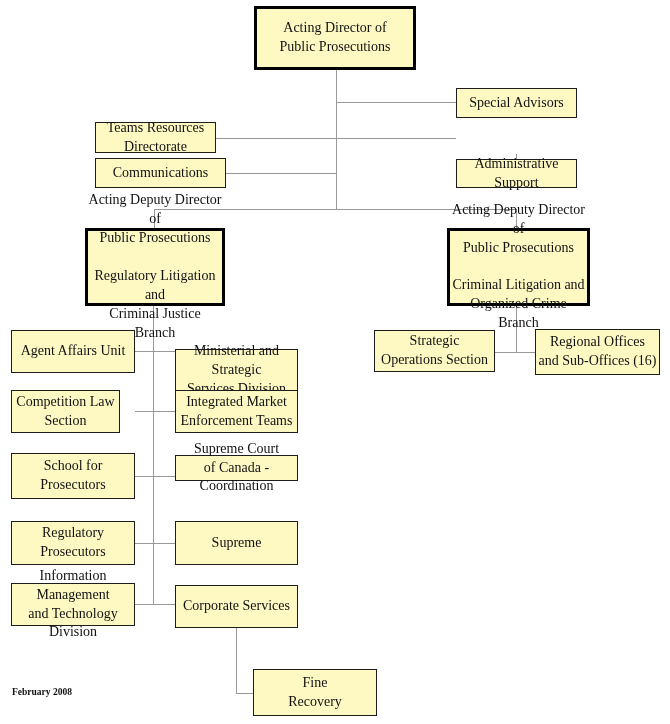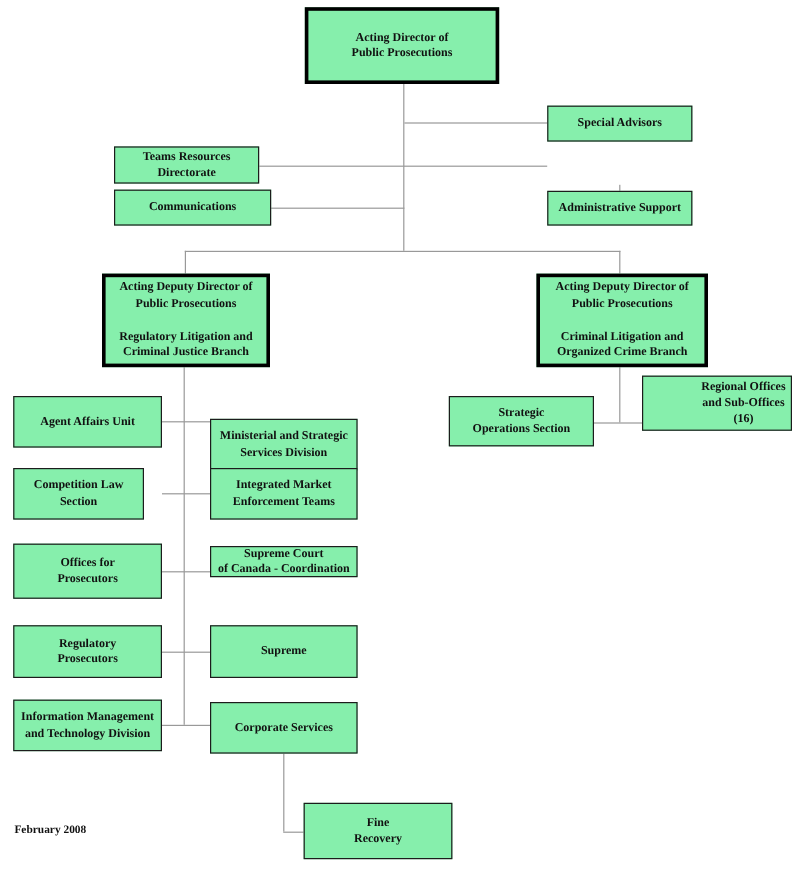--- a/index.html
+++ b/index.html
@@ -10,28 +10,28 @@
   #canvas {
     position: relative;
     width: 670px;
     height: 724px;
     background: #ffffff;
     font-family: "Liberation Serif", serif;
     overflow: hidden;
   }
   .box {
     position: absolute;
-    background: #86efac;
+    background: #fef9c3;
     border: 1.5px solid #1c1c1c;
     display: flex;
     align-items: center;
     justify-content: center;
     text-align: center;
-    font-weight: bold;
-    font-size: 10px;
+    font-weight: normal;
+    font-size: 14px;
     line-height: 1.35;
     color: #111111;
     white-space: pre-line;
     box-sizing: border-box;
     z-index: 2;
   }
   .thick {
     border: 3px solid #000000;
   }
   .line {
@@ -55,21 +55,21 @@
   #b-special    { left: 456px; top: 88px;  width: 121px; height: 30px; }
   #b-exec       { left: 456px; top: 125px; width: 121px; height: 29px; }
   #b-admin      { left: 456px; top: 159px; width: 121px; height: 29px; }
   #b-hr         { left: 95px;  top: 122px; width: 121px; height: 31px; }
   #b-comm       { left: 95px;  top: 158px; width: 131px; height: 30px; }
   #b-dep-reg    { left: 85px;  top: 228px; width: 140px; height: 78px; }
   #b-dep-crim   { left: 447px; top: 228px; width: 143px; height: 78px; }
   #b-agent      { left: 11px;  top: 330px; width: 124px; height: 43px; }
   #b-minist     { left: 175px; top: 349px; width: 123px; height: 43px; }
   #b-stratops   { left: 374px; top: 330px; width: 121px; height: 42px; }
-  #b-regional   { left: 535px; top: 313px; width: 125px; height: 46px; padding-left: 44px; }
+  #b-regional   { left: 535px; top: 329px; width: 125px; height: 46px; }
   #b-complaw    { left: 11px;  top: 390px; width: 109px; height: 43px; text-align: center; }
   #b-imet       { left: 175px; top: 390px; width: 123px; height: 43px; }
   #b-school     { left: 11px;  top: 453px; width: 124px; height: 46px; }
   #b-supreme    { left: 175px; top: 455px; width: 123px; height: 26px; }
   #b-regpros    { left: 11px;  top: 521px; width: 124px; height: 44px; }
   #b-finance    { left: 175px; top: 521px; width: 123px; height: 44px; }
   #b-infomgmt   { left: 11px;  top: 583px; width: 124px; height: 43px; }
   #b-corpserv   { left: 175px; top: 585px; width: 123px; height: 43px; }
   #b-finerec    { left: 253px; top: 669px; width: 124px; height: 47px; }
 
@@ -138,21 +138,21 @@
   <div class="box" id="b-minist">Ministerial and Strategic
 Services Division</div>
   <div class="box" id="b-stratops">Strategic
 Operations Section</div>
   <div class="box" id="b-regional">Regional Offices
 and Sub-Offices (16)</div>
   <div class="box" id="b-complaw">Competition Law
 Section</div>
   <div class="box" id="b-imet">Integrated Market
 Enforcement Teams</div>
-  <div class="box" id="b-school">Offices for
+  <div class="box" id="b-school">School for
 Prosecutors</div>
   <div class="box" id="b-supreme">Supreme Court
 of Canada - Coordination</div>
   <div class="box" id="b-regpros">Regulatory
 Prosecutors</div>
   <div class="box" id="b-finance">Supreme</div>
   <div class="box" id="b-infomgmt">Information Management
 and Technology Division</div>
   <div class="box" id="b-corpserv">Corporate Services</div>
   <div class="box" id="b-finerec">Fine

